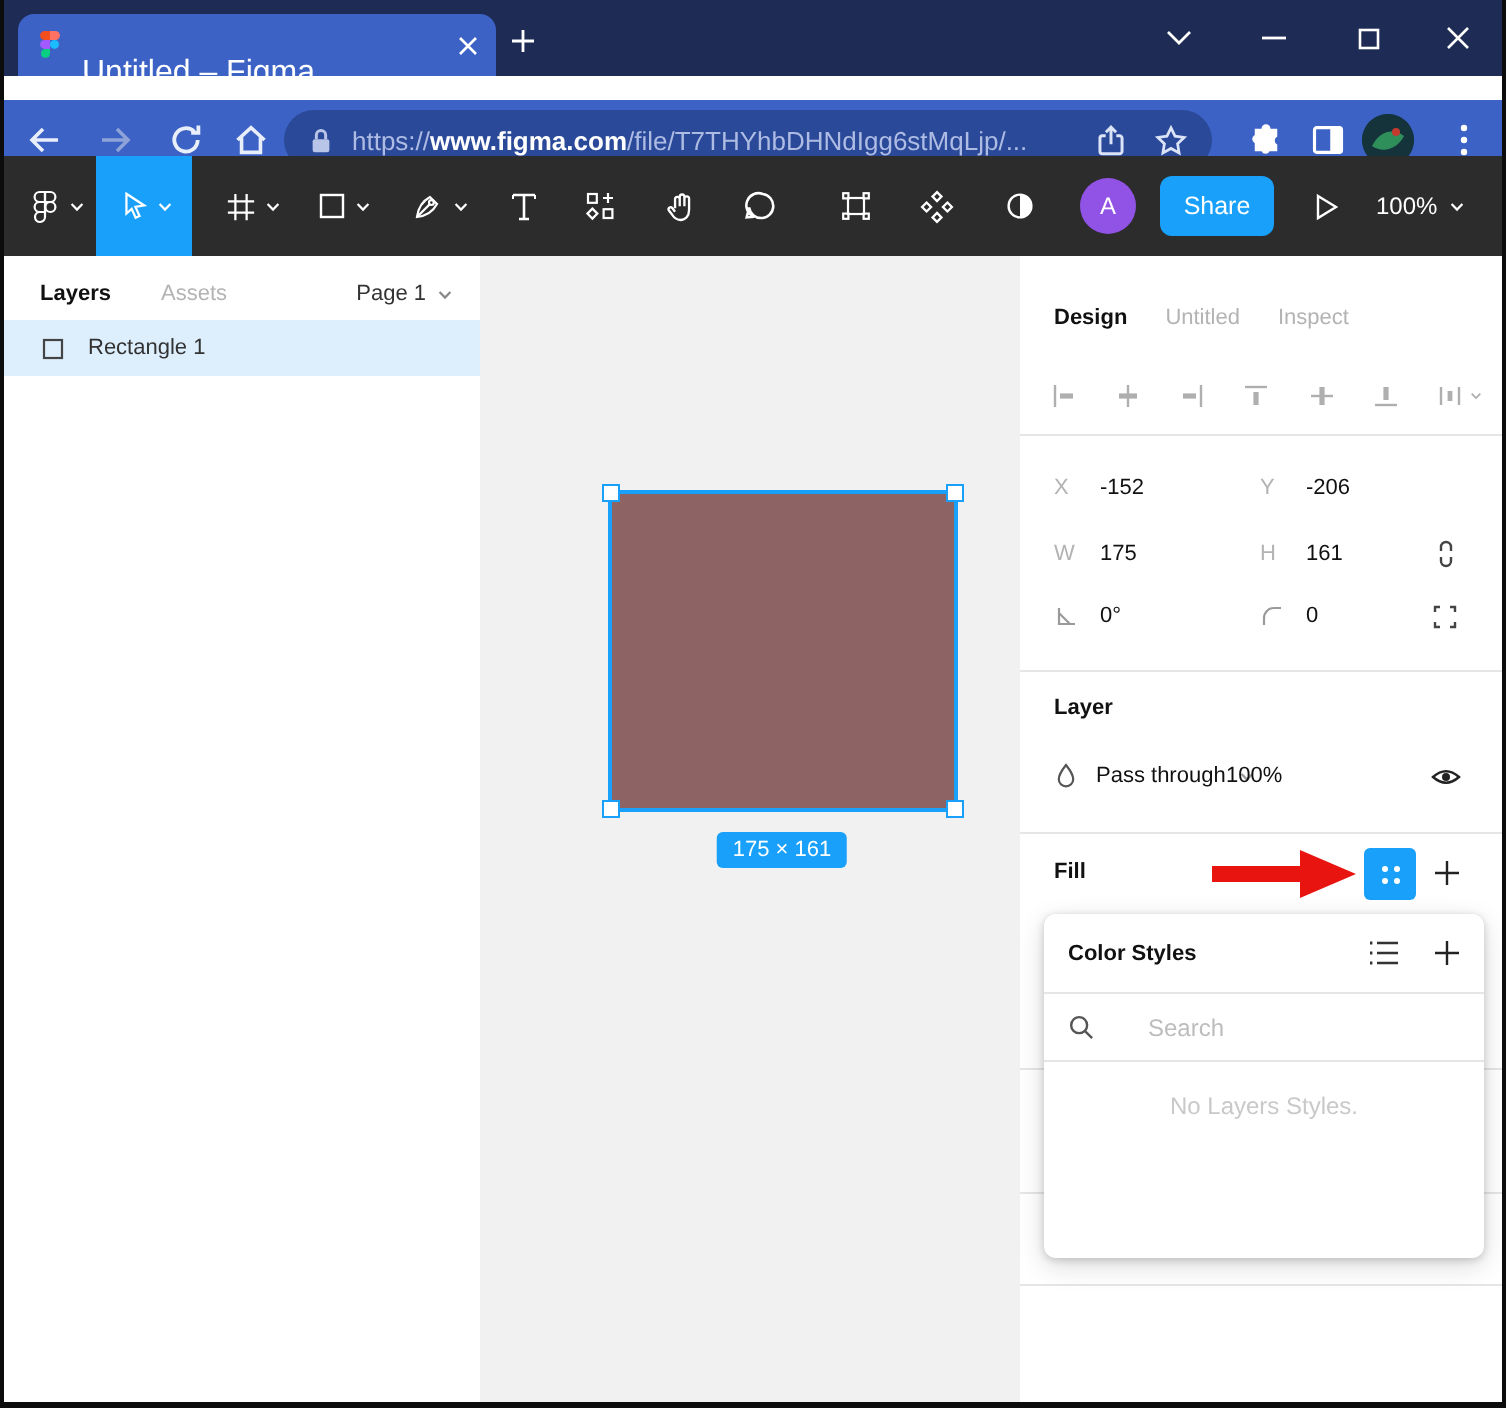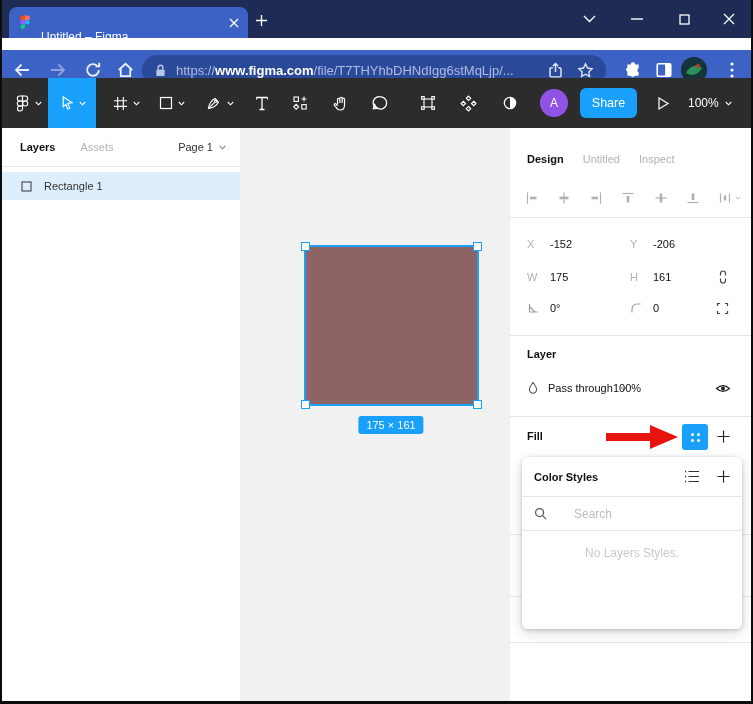--- a/index.html
+++ b/index.html
@@ -9,21 +9,21 @@
   
   .edge { position:absolute; background:#0c0c0c; z-index:40; }
   .edge.l { left:0; top:0; bottom:0; width:2px; }
   .edge.r { right:0; top:0; bottom:0; width:2px; }
   .edge.b { left:0; right:0; bottom:0; height:3px; }
 
   
   .titlebar { position:absolute; left:0; top:0; width:100%; height:38px; background:#1d2b55; }
   .tab { position:absolute; left:9px; top:7px; width:239px; height:31px; background:#3b62c4;
          border-radius:8px 8px 0 0; display:flex; align-items:center; padding:0 9px; color:#fff; }
-  .tab-title { flex:1; font-size:12px; margin-left:9px; color:#fff; white-space:nowrap; overflow:hidden;margin-top:28px; }
+  .tab-title { flex:1; font-size:16px; margin-left:9px; color:#fff; white-space:nowrap; overflow:hidden;margin-top:28px; }
   .icon-btn { display:flex; align-items:center; justify-content:center; cursor:default; }
   .newtab { position:absolute; left:252px; top:11px; width:18px; height:18px; color:#fff; }
   .winctl { position:absolute; top:0; height:38px; width:40px; color:#fff; display:flex; align-items:center; justify-content:center; }
 
   
   .navbar { position:absolute; left:0; top:38px; width:100%; height:40px; background:#3b62c4;margin-top:12px; }
   .nav-ic { position:absolute; top:10px; width:20px; height:20px; color:#e9eefb; }
   .omnibox { position:absolute; left:142px; top:5px; width:464px; height:30px; background:#2b4999;
              border-radius:15px; display:flex; align-items:center; padding:0 12px; }
   .url { flex:1; font-size:13px; white-space:nowrap; overflow:hidden; margin-left:9px; }
@@ -46,21 +46,21 @@
   .zoom-ctl { position:absolute; left:688px; top:0; height:50px; display:flex; align-items:center; gap:6px;
               color:#fff; font-size:12px; }
 
   
   .content { position:absolute; left:0; top:128px; width:753px; height:576px; }
 
   .left-panel { position:absolute; left:0; top:0; width:240px; height:100%; background:#fff; }
   .lp-header { position:absolute; top:0; left:0; right:0; height:38px; display:flex; align-items:center;
                padding:0 14px 0 20px; font-size:11px; }
   .lp-divider { position:absolute; top:38px; left:0; right:0; height:1px; background:#e6e6e6; }
-  .lp-row { position:absolute; top:44px; left:0; right:0; height:28px; background:#ddeefc;
+  .lp-row { position:absolute; top:32px; left:0; right:0; height:28px; background:#ddeefc;
             display:flex; align-items:center; padding-left:21px; font-size:11px; color:#333; }
 
   .canvas { position:absolute; left:240px; top:0; width:270px; height:100%; background:#f1f1f1; }
   .sel-rect { position:absolute; left:64px; top:117px; width:175px; height:161px;
               background:#8d6364; border:2px solid #18a0fb; }
   .handle { position:absolute; width:9px; height:9px; background:#fff; border:1.5px solid #18a0fb; }
   .size-badge { position:absolute; left:151px; top:288px; transform:translateX(-50%); background:#18a0fb;
                 color:#fff; font-size:11px; padding:3px 8px; border-radius:3px; white-space:nowrap; }
 
   .right-panel { position:absolute; left:510px; top:12px; width:243px; height:100%; background:#fff; }

